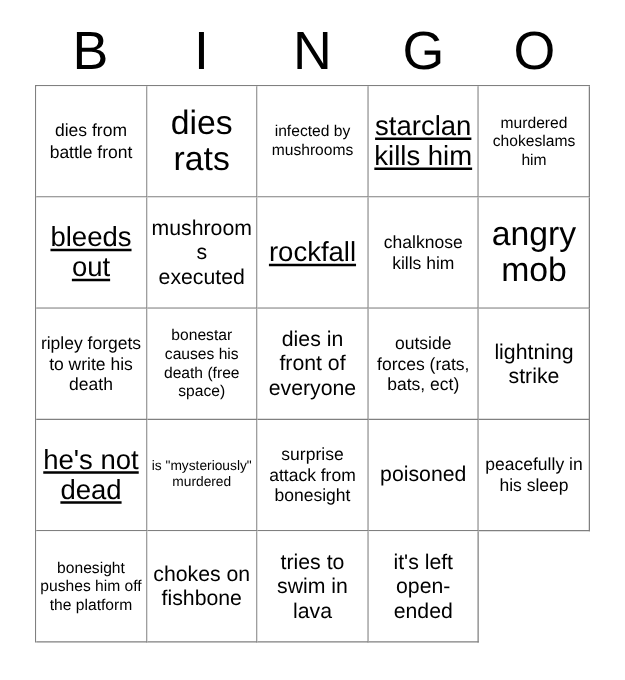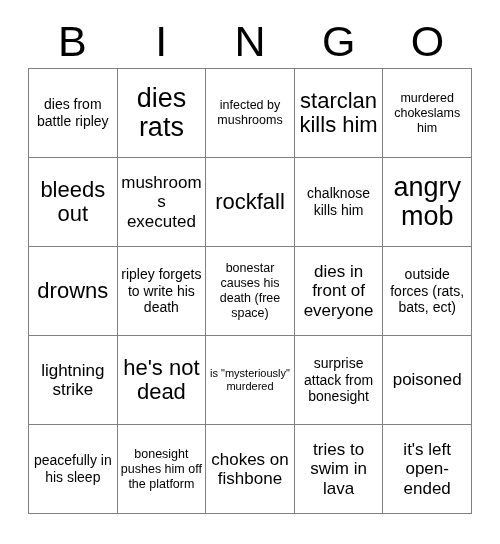--- a/index.html
+++ b/index.html
@@ -73,21 +73,21 @@
     display: block;
     width: 100%;
     color: #000000;
     line-height: 1.12;
     word-wrap: break-word;
     hyphens: none;
   }
 
   
   .fs-xl  .cell-text { font-size: 27px; line-height: 1.08; }
-  .fs-lg  .cell-text { font-size: 22px; line-height: 1.10; }
+  .fs-lg  .cell-text { font-size: 22px; line-height: 1.10; text-decoration: underline; }
   .fs-md  .cell-text { font-size: 17px; line-height: 1.14; }
   .fs-sm  .cell-text { font-size: 14px; line-height: 1.18; }
   .fs-xs  .cell-text { font-size: 12.5px; line-height: 1.20; }
   .fs-xxs .cell-text { font-size: 11px; line-height: 1.22; }
 </style>
 </head>
 <body>
 
 <div id="bingo-card">
 
@@ -95,21 +95,21 @@
     <div class="header-letter">B</div>
     <div class="header-letter">I</div>
     <div class="header-letter">N</div>
     <div class="header-letter">G</div>
     <div class="header-letter">O</div>
   </div>
 
   <div id="bingo-grid">
 
   <div class="bingo-cell fs-sm">
-        <span class="cell-text">dies from battle ripley</span>
+        <span class="cell-text">dies from battle front</span>
       </div>
       <div class="bingo-cell fs-xl">
         <span class="cell-text">dies rats</span>
       </div>
       <div class="bingo-cell fs-xs">
         <span class="cell-text">infected by mushrooms</span>
       </div>
       <div class="bingo-cell fs-lg">
         <span class="cell-text">starclan kills him</span>
       </div>
@@ -123,23 +123,20 @@
         <span class="cell-text">mushrooms executed</span>
       </div>
       <div class="bingo-cell fs-lg">
         <span class="cell-text">rockfall</span>
       </div>
       <div class="bingo-cell fs-sm">
         <span class="cell-text">chalknose kills him</span>
       </div>
       <div class="bingo-cell fs-xl">
         <span class="cell-text">angry mob</span>
-      </div>
-      <div class="bingo-cell fs-lg">
-        <span class="cell-text">drowns</span>
       </div>
       <div class="bingo-cell fs-sm">
         <span class="cell-text">ripley forgets to write his death</span>
       </div>
       <div class="bingo-cell fs-xs">
         <span class="cell-text">bonestar causes his death (free space)</span>
       </div>
       <div class="bingo-cell fs-md">
         <span class="cell-text">dies in front of everyone</span>
       </div>

